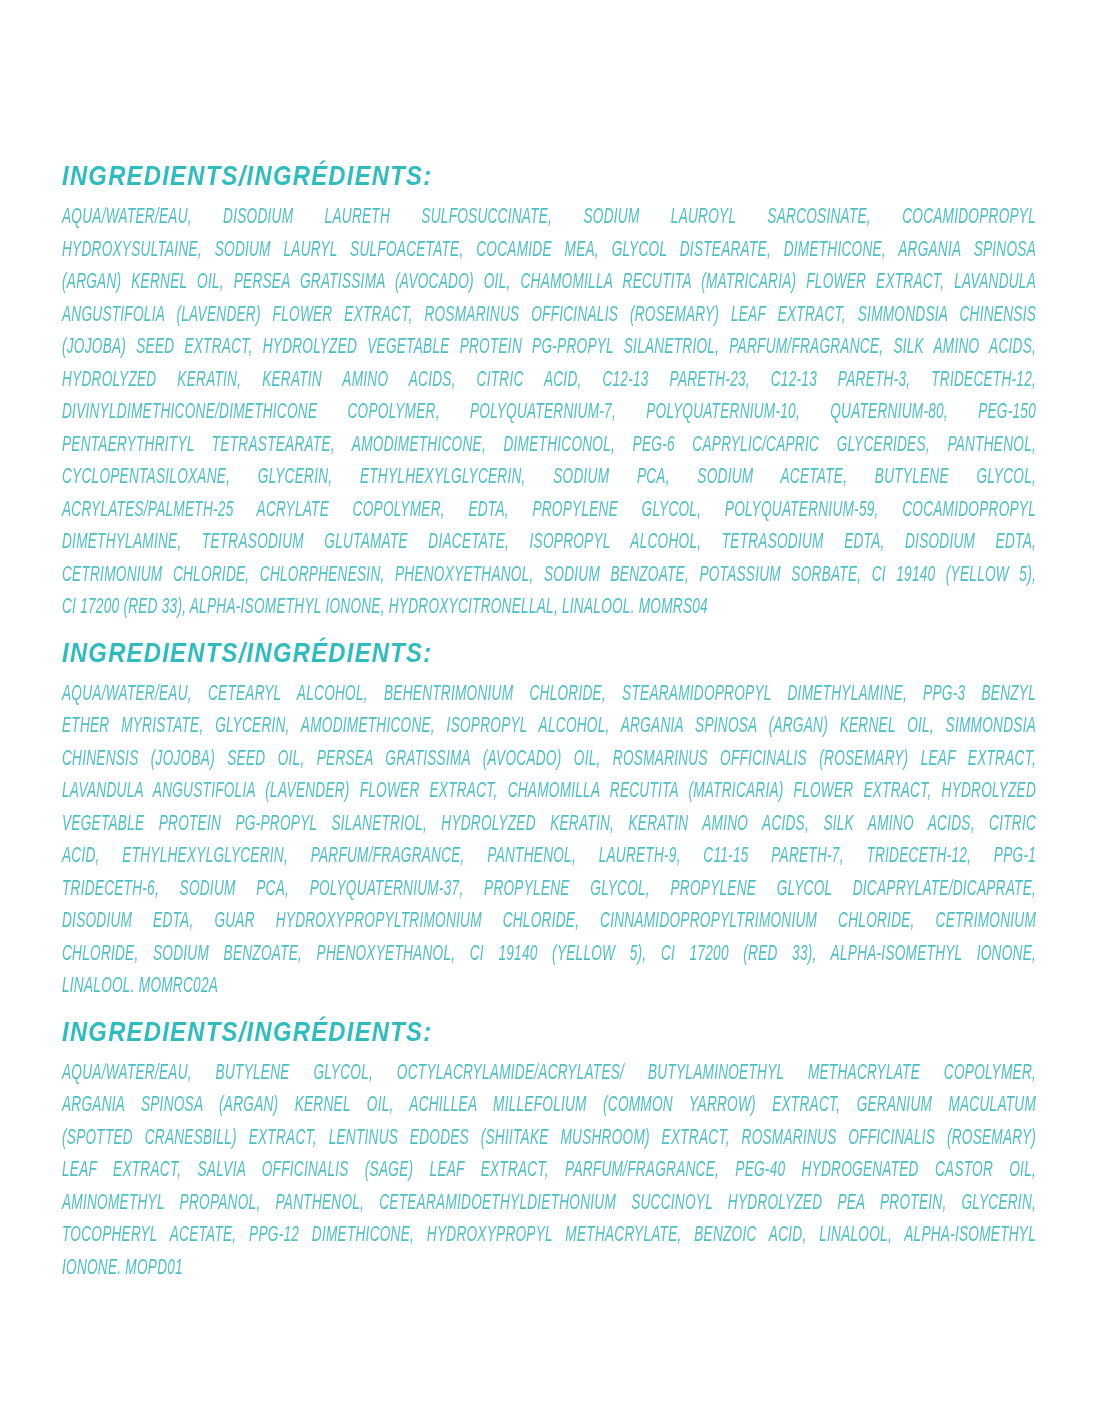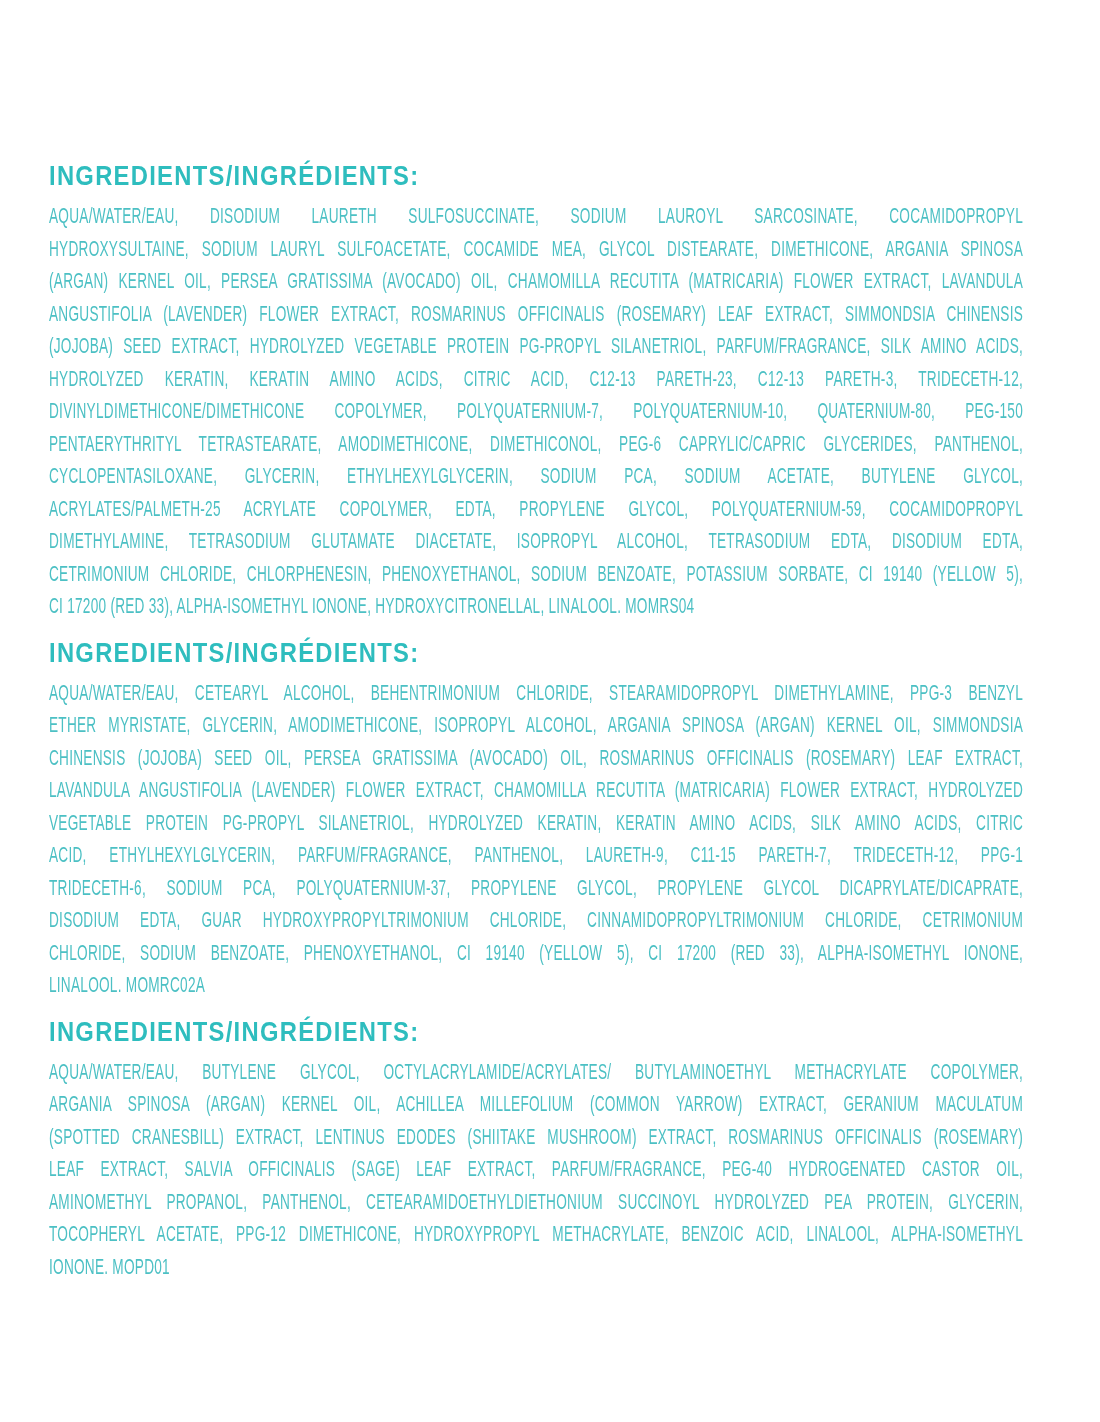--- a/index.html
+++ b/index.html
@@ -6,22 +6,23 @@
   html, body { background: #ffffff; }
   body {
     width: 1100px;
     height: 1422px;
     overflow: hidden;
     font-family: "Liberation Sans", "DejaVu Sans", sans-serif;
   }
   .page {
     width: 1100px;
     height: 1422px;
-    padding: 162px 63px 0 49px;
+    padding: 162px 63px 0 62px;
     background: var(--bg, #ffffff);
+    font-style: italic;
   }
   .sec + .sec { margin-top: 16px; }
   .hwrap {
     transform: scaleX(0.85);
     transform-origin: 0 0;
     white-space: nowrap;
     margin-bottom: 10px;
   }
   .heading {
     font-size: 28px;

